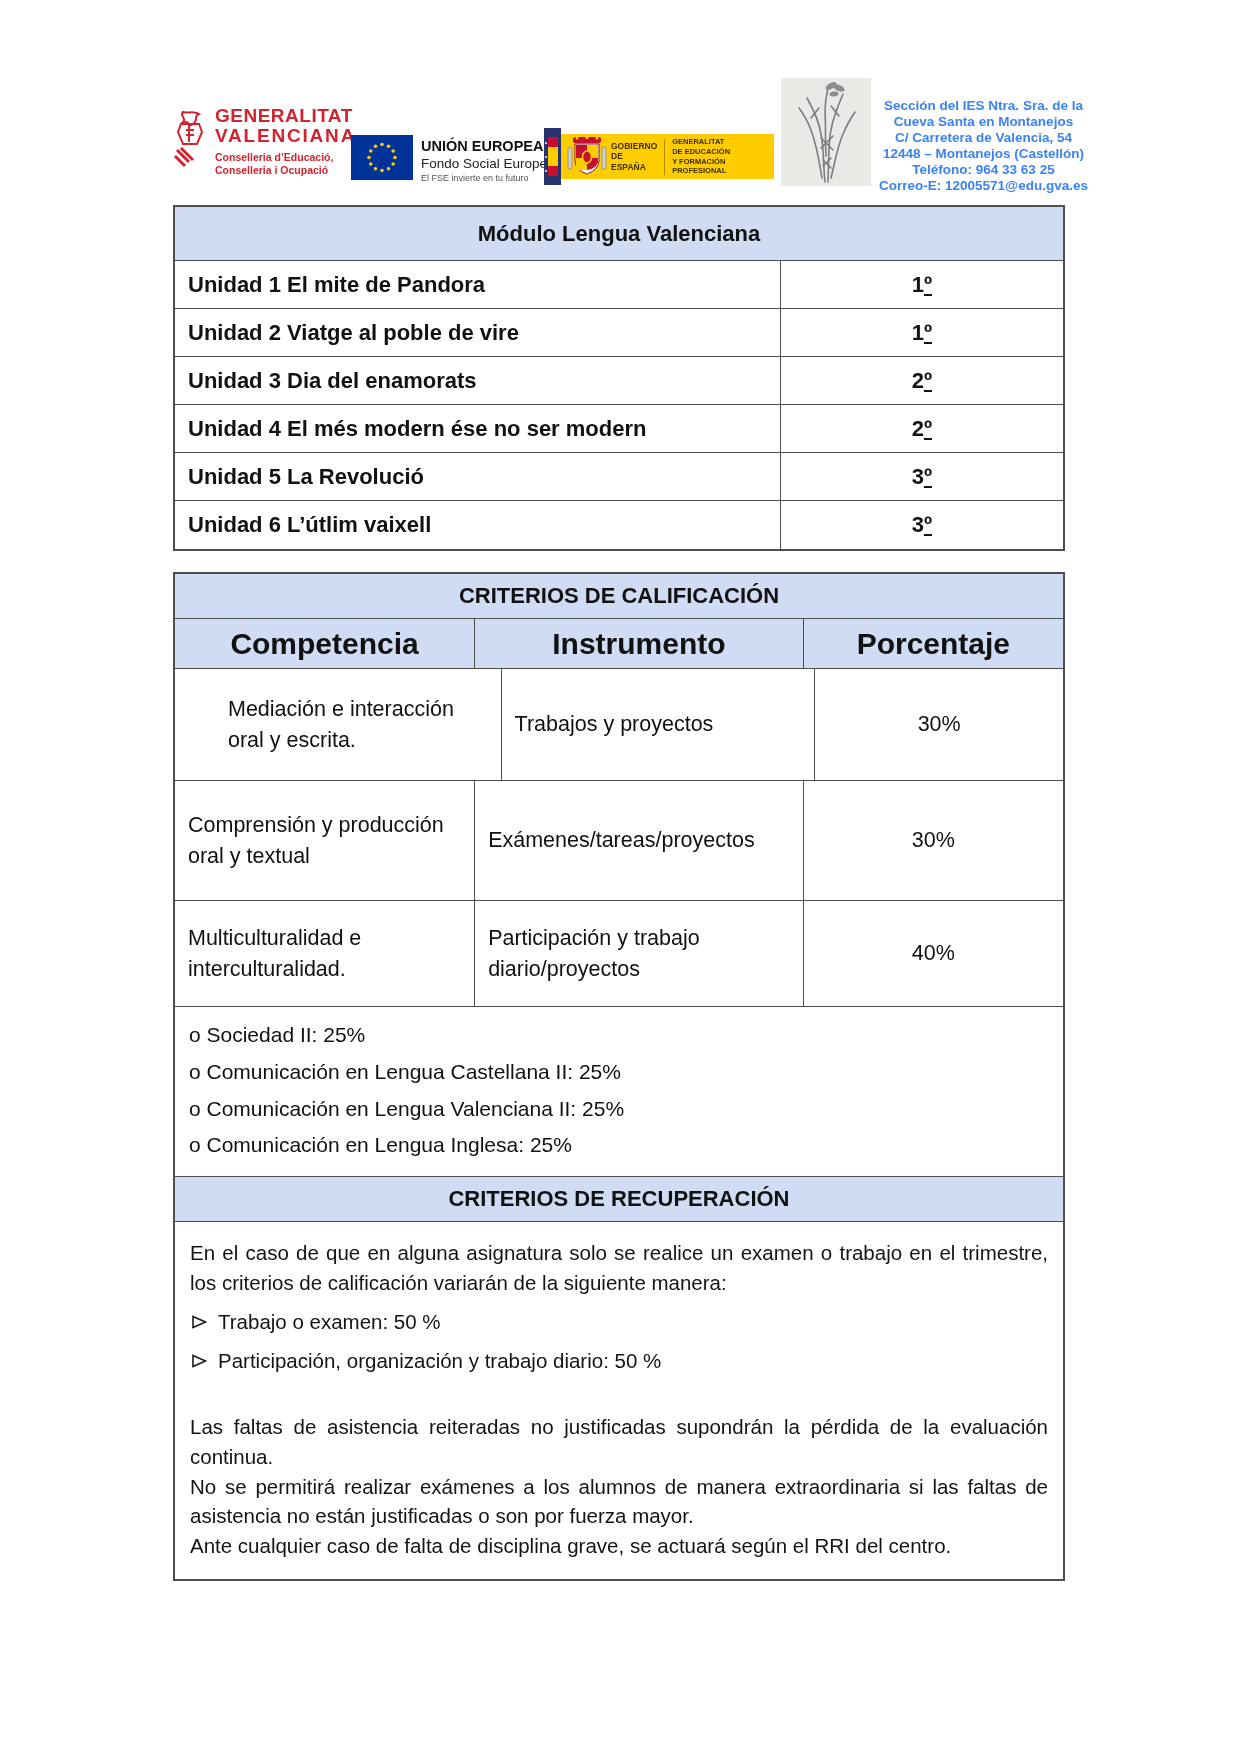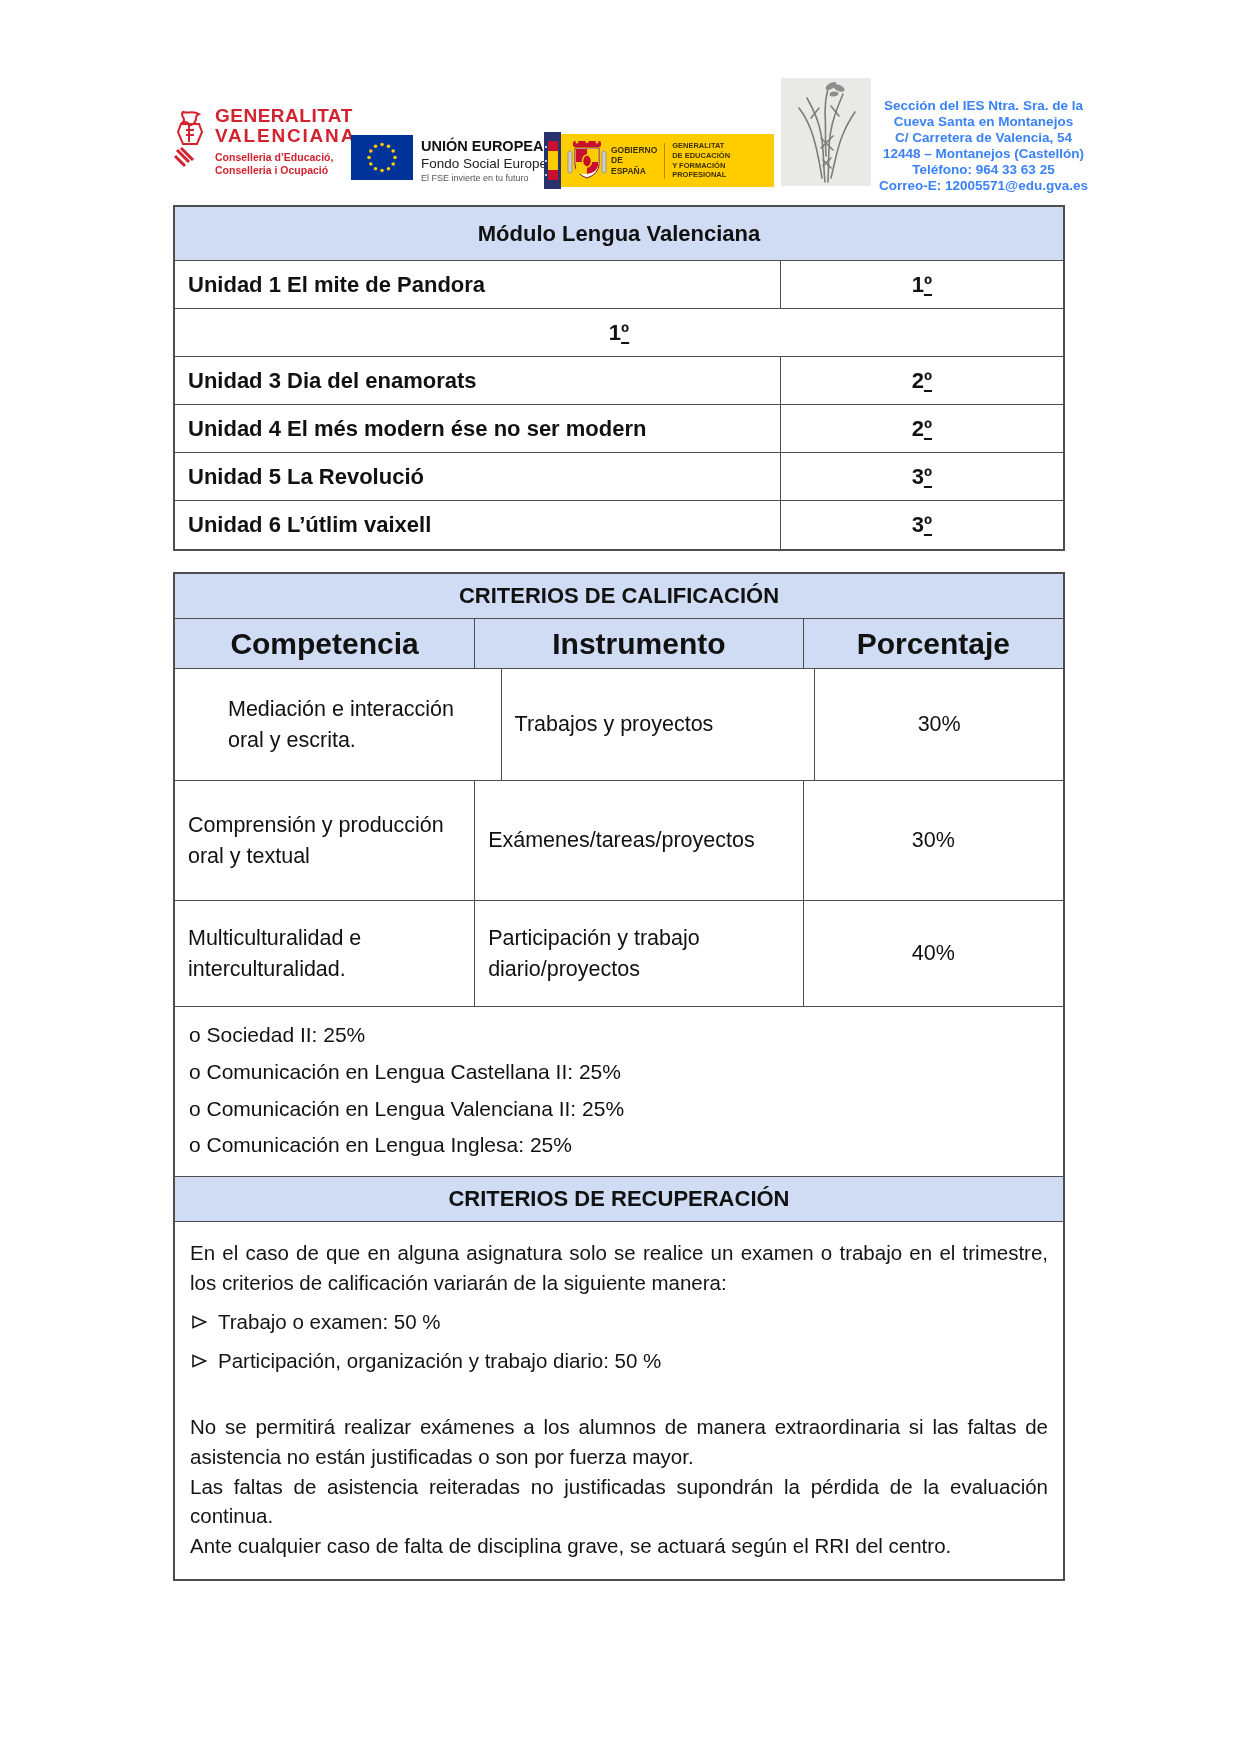--- a/index.html
+++ b/index.html
@@ -20,21 +20,21 @@
   .gva-name2 { font-size:19px; font-weight:bold; letter-spacing:1.8px; line-height:1.05; }
   .gva-sub { margin-top:5px; font-size:10.5px; font-weight:bold; line-height:1.25; }
 
   .eu { position:absolute; left:178px; top:53px; display:flex; align-items:flex-start; }
   .eu-flag { width:62px; height:45px; }
   .eu-txt { margin-left:8px; padding-top:3px; }
   .eu-title { font-size:14.5px; font-weight:bold; color:#111; }
   .eu-sub { font-size:13.5px; color:#222; margin-top:2px; }
   .eu-tag { font-size:9px; color:#555; margin-top:2px; }
 
-  .spain { position:absolute; left:371px; top:52px; width:230px; height:53px;
+  .spain { position:absolute; left:371px; top:52px; width:230px; height:45px;
            background:#ffcc00; display:flex; align-items:center; }
   .spain-strip { position:relative; width:17px; height:57px; background:#28336e; flex:0 0 17px; }
   .spain-flag { position:absolute; left:4px; top:9px; width:10px; height:39px; }
   .spain-flag .fr { height:10px; background:#c8102e; }
   .spain-flag .fy { height:19px; background:#ffcc00; }
   .spain-dot { position:absolute; width:2px; height:2px; background:#fff; border-radius:50%; left:1px; }
   .coat { margin-left:6px; flex:0 0 40px; }
   .gov-txt { margin-left:4px; font-size:8.5px; font-weight:bold; color:#3c2f00; line-height:1.25; }
   .spain-div { width:1px; height:36px; background:#b08f00; margin:0 7px; }
   .min-txt { font-size:7.5px; font-weight:bold; color:#3c2f00; line-height:1.3; padding-right:4px; }
@@ -215,20 +215,21 @@
       <div class="band">Módulo Lengua Valenciana</div>
 
       <div class="t1-row">
         <div class="t1-l">Unidad 1 El mite de Pandora</div>
         <div class="t1-r">
             <span>1</span>
             <span class="ord">º</span>
           </div>
       </div>
       <div class="t1-row">
+        <div class="t1-l">Unidad 2 Viatge al poble de vire</div>
         <div class="t1-r">
             <span>1</span>
             <span class="ord">º</span>
           </div>
       </div>
       <div class="t1-row">
         <div class="t1-l">Unidad 3 Dia del enamorats</div>
         <div class="t1-r">
             <span>2</span>
             <span class="ord">º</span>
@@ -307,20 +308,20 @@
           <span class="bullet-ic">
             <svg width="15" height="14" viewBox="0 0 15 14">
                 <polygon points="1,1.5 13.5,7 1,12.5" fill="#ffffff" stroke="#1c1c1c" stroke-width="1.6"></polygon>
               </svg>
           </span>
           <span>Participación, organización y trabajo diario: 50 %</span>
         </div>
 
         <div class="spacer"></div>
 
+        <p class="jpara">Las faltas de asistencia reiteradas no justificadas supondrán la pérdida de la evaluación continua.</p>
         <p class="jpara">No se permitirá realizar exámenes a los alumnos de manera extraordinaria si las faltas de asistencia no están justificadas o son por fuerza mayor.</p>
-        <p class="jpara">Las faltas de asistencia reiteradas no justificadas supondrán la pérdida de la evaluación continua.</p>
         <p class="jpara">Ante cualquier caso de falta de disciplina grave, se actuará según el RRI del centro.</p>
       </div>
     </div>
 
   </div>
 </div>
 
 </body></html>

